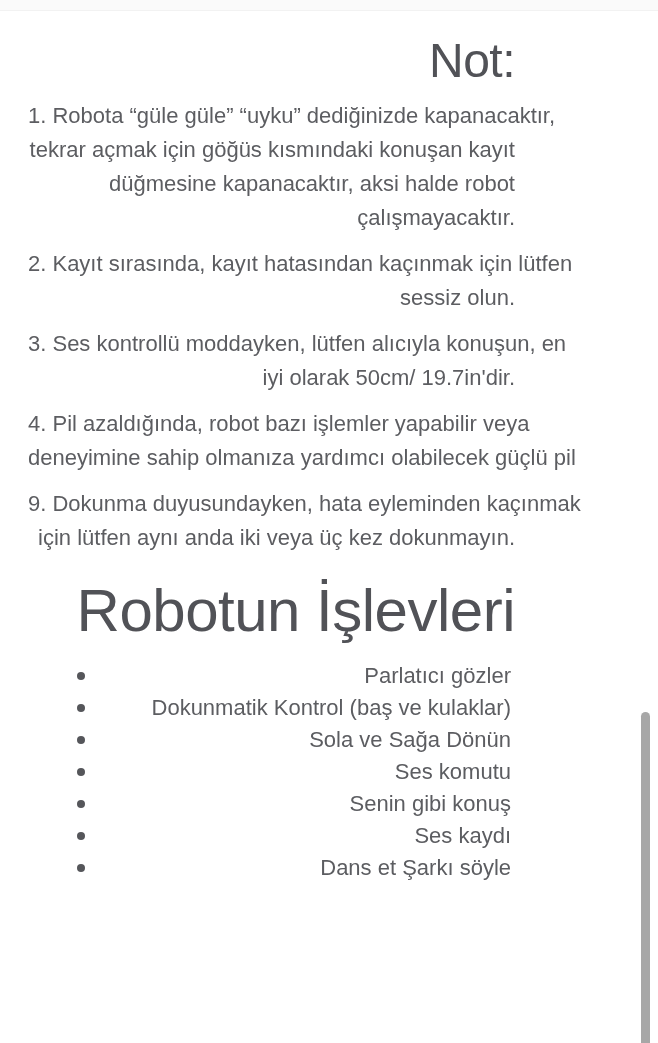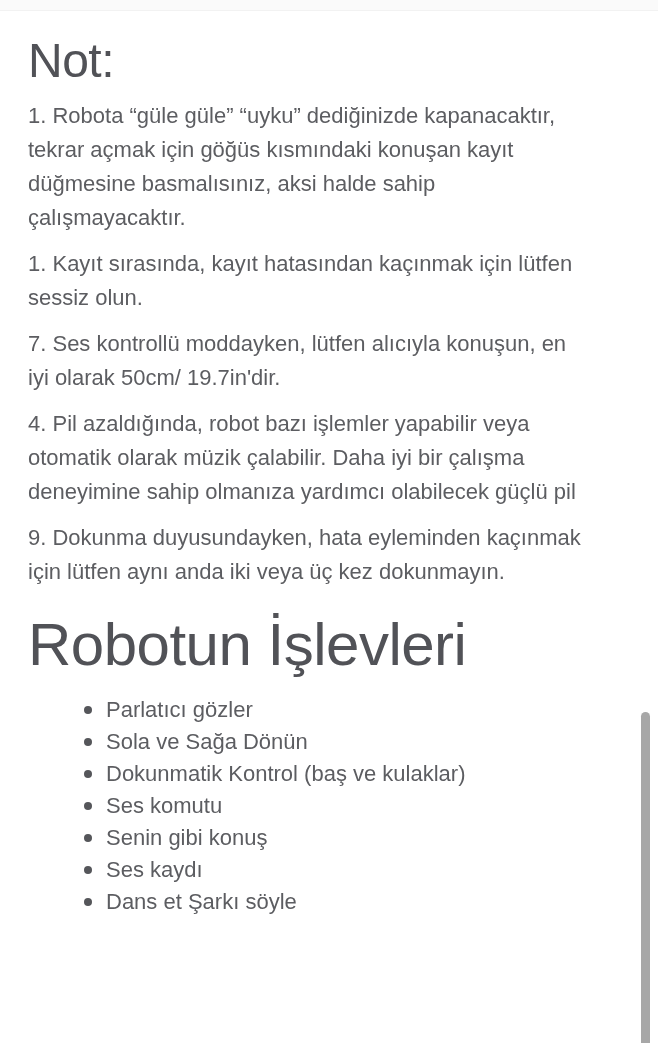--- a/index.html
+++ b/index.html
@@ -20,20 +20,21 @@
     top: 0; left: 0; right: 0;
     height: 10px;
     background: #fafafa;
     border-bottom: 1px solid #f2f2f2;
   }
   .content {
     position: relative;
     padding: 32px 10px 0 28px;
     box-sizing: border-box;
     width: 525px;
+    text-align: right;
   }
   h1.doc-heading {
     font-size: 48px;
     line-height: 1.2;
     font-weight: 400;
     color: #515257;
     letter-spacing: -0.5px;
     margin: 0 0 9px 0;
   }
   h2.doc-heading {
@@ -50,21 +51,21 @@
     font-weight: 400;
     color: #5c5d61;
     margin: 0 0 12px 0;
   }
   p.note-paragraph .line {
     display: block;
     white-space: nowrap;
   }
   ul.functions-list {
     list-style: none;
-    margin: 11px;
+    margin: 4px;
     padding: 0;
   }
   ul.functions-list li {
     position: relative;
     padding-left: 67px;
     font-size: 22px;
     line-height: 32px;
     font-weight: 400;
     color: #5c5d61;
     white-space: nowrap;
@@ -93,59 +94,58 @@
 
 <div class="top-band"></div>
 
 <div class="content">
 
   <h1 class="doc-heading">Not:</h1>
 
   <p class="note-paragraph">
     <span class="line">1. Robota “güle güle” “uyku” dediğinizde kapanacaktır,</span>
     <span class="line">tekrar açmak için göğüs kısmındaki konuşan kayıt</span>
-    <span class="line">düğmesine basmalısınız, aksi halde sahip</span>
+    <span class="line">düğmesine kapanacaktır, aksi halde robot</span>
     <span class="line">çalışmayacaktır.</span>
   </p>
 
   <p class="note-paragraph">
-    <span class="line">1. Kayıt sırasında, kayıt hatasından kaçınmak için lütfen</span>
+    <span class="line">2. Kayıt sırasında, kayıt hatasından kaçınmak için lütfen</span>
     <span class="line">sessiz olun.</span>
   </p>
 
   <p class="note-paragraph">
-    <span class="line">7. Ses kontrollü moddayken, lütfen alıcıyla konuşun, en</span>
+    <span class="line">3. Ses kontrollü moddayken, lütfen alıcıyla konuşun, en</span>
     <span class="line">iyi olarak 50cm/ 19.7in'dir.</span>
   </p>
 
   <p class="note-paragraph">
     <span class="line">4. Pil azaldığında, robot bazı işlemler yapabilir veya</span>
-    <span class="line">otomatik olarak müzik çalabilir. Daha iyi bir çalışma</span>
     <span class="line">deneyimine sahip olmanıza yardımcı olabilecek güçlü pil</span>
   </p>
 
   <p class="note-paragraph">
     <span class="line">9. Dokunma duyusundayken, hata eyleminden kaçınmak</span>
     <span class="line">için lütfen aynı anda iki veya üç kez dokunmayın.</span>
   </p>
 
   <h2 class="doc-heading">Robotun İşlevleri</h2>
 
   <ul class="functions-list">
     <li>
       <span class="dot"></span>
       <span>Parlatıcı gözler</span>
     </li>
     <li>
       <span class="dot"></span>
-      <span>Sola ve Sağa Dönün</span>
+      <span>Dokunmatik Kontrol (baş ve kulaklar)</span>
     </li>
     <li>
       <span class="dot"></span>
-      <span>Dokunmatik Kontrol (baş ve kulaklar)</span>
+      <span>Sola ve Sağa Dönün</span>
     </li>
     <li>
       <span class="dot"></span>
       <span>Ses komutu</span>
     </li>
     <li>
       <span class="dot"></span>
       <span>Senin gibi konuş</span>
     </li>
     <li>

